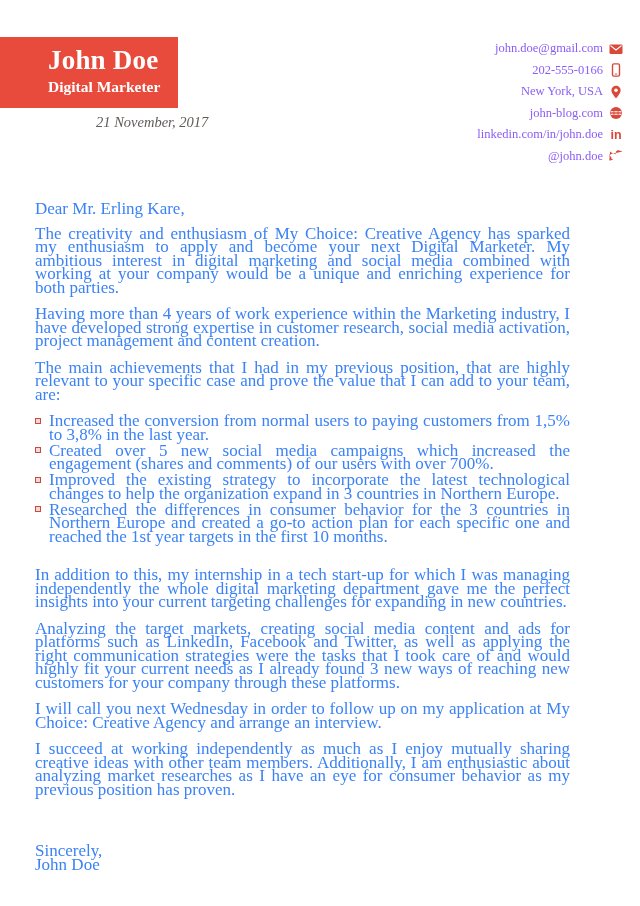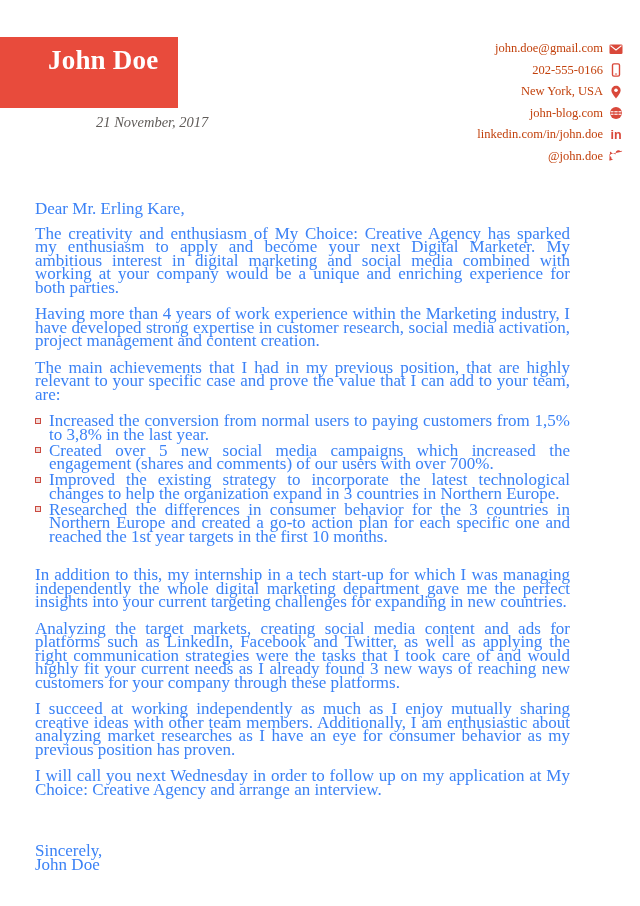--- a/index.html
+++ b/index.html
@@ -13,21 +13,21 @@
     background:#e84b3c;color:#ffffff;box-sizing:border-box;padding:8px 0 0 48px;
   }
   #name-block .name{font-size:27px;font-weight:700;line-height:30px;letter-spacing:.2px;}
   #name-block .role{font-size:15.5px;font-weight:600;line-height:20px;margin-top:2px;}
   #date-line{
     position:absolute;left:48px;top:114px;font-style:italic;font-size:14.5px;color:#5f5b58;margin-left:48px;
   }
   
   #contact{position:absolute;top:38px;right:47px;}
   .c-row{display:flex;align-items:center;justify-content:flex-end;height:21.5px;}
-  .c-row .c-label{font-size:12.5px;color:#c2410c;white-space:nowrap;}
+  .c-row .c-label{font-size:12.5px;color:#8b5cf6;white-space:nowrap;}
   .c-row .c-icon{width:14px;height:14px;margin-left:6px;flex:0 0 14px;display:flex;align-items:center;justify-content:center;}
   .c-row .c-icon svg{display:block;}
   .li-badge{font-family:"Liberation Sans",sans-serif;font-weight:700;font-size:12.5px;color:#d9483a;line-height:14px;}
   
   #letter{
     position:absolute;left:35px;top:202px;width:535px;
     font-size:17px;line-height:13.5px;text-align:justify;color:#3b82f6;
   }
   #letter .salutation{margin:0 0 11px 0;text-align:left;}
   #letter p.para{margin:0 0 13px 0;}
@@ -40,20 +40,21 @@
   #closing{margin-top:48px;text-align:left;}
   #closing div{line-height:13.5px;}
 </style>
 </head>
 <body>
 
 <div id="page">
 
   <div id="name-block">
     <div class="name">John Doe</div>
+    <div class="role">Digital Marketer</div>
   </div>
   <div id="date-line">21 November, 2017</div>
 
   <div id="contact">
 
     <div class="c-row">
       <span class="c-label">john.doe@gmail.com</span>
       <span class="c-icon">
         <svg width="14" height="14" viewBox="0 0 14 14">
             <rect x="0.5" y="2.5" width="13" height="9.5" rx="1.3" fill="#d9483a"></rect>
@@ -122,22 +123,22 @@
 
     <ul class="achievements">
       <li><span class="sq"></span><span>Increased the conversion from normal users to paying customers from 1,5% to 3,8% in the last year.</span></li>
       <li><span class="sq"></span><span>Created over 5 new social media campaigns which increased the engagement (shares and comments) of our users with over 700%.</span></li>
       <li><span class="sq"></span><span>Improved the existing strategy to incorporate the latest technological changes to help the organization expand in 3 countries in Northern Europe.</span></li>
       <li><span class="sq"></span><span>Researched the differences in consumer behavior for the 3 countries in Northern Europe and created a go-to action plan for each specific one and reached the 1st year targets in the first 10 months.</span></li>
     </ul>
 
     <p class="para">In addition to this, my internship in a tech start-up for which I was managing independently the whole digital marketing department gave me the perfect insights into your current targeting challenges for expanding in new countries.</p>
     <p class="para">Analyzing the target markets, creating social media content and ads for platforms such as LinkedIn, Facebook and Twitter, as well as applying the right communication strategies were the tasks that I took care of and would highly fit your current needs as I already found 3 new ways of reaching new customers for your company through these platforms.</p>
+    <p class="para">I will call you next Wednesday in order to follow up on my application at My Choice: Creative Agency and arrange an interview.</p>
     <p class="para">I succeed at working independently as much as I enjoy mutually sharing creative ideas with other team members. Additionally, I am enthusiastic about analyzing market researches as I have an eye for consumer behavior as my previous position has proven.</p>
-    <p class="para">I will call you next Wednesday in order to follow up on my application at My Choice: Creative Agency and arrange an interview.</p>
 
     <div id="closing">
       <div>Sincerely,</div>
       <div>John Doe</div>
     </div>
   </div>
 
 </div>
 
 </body></html>

